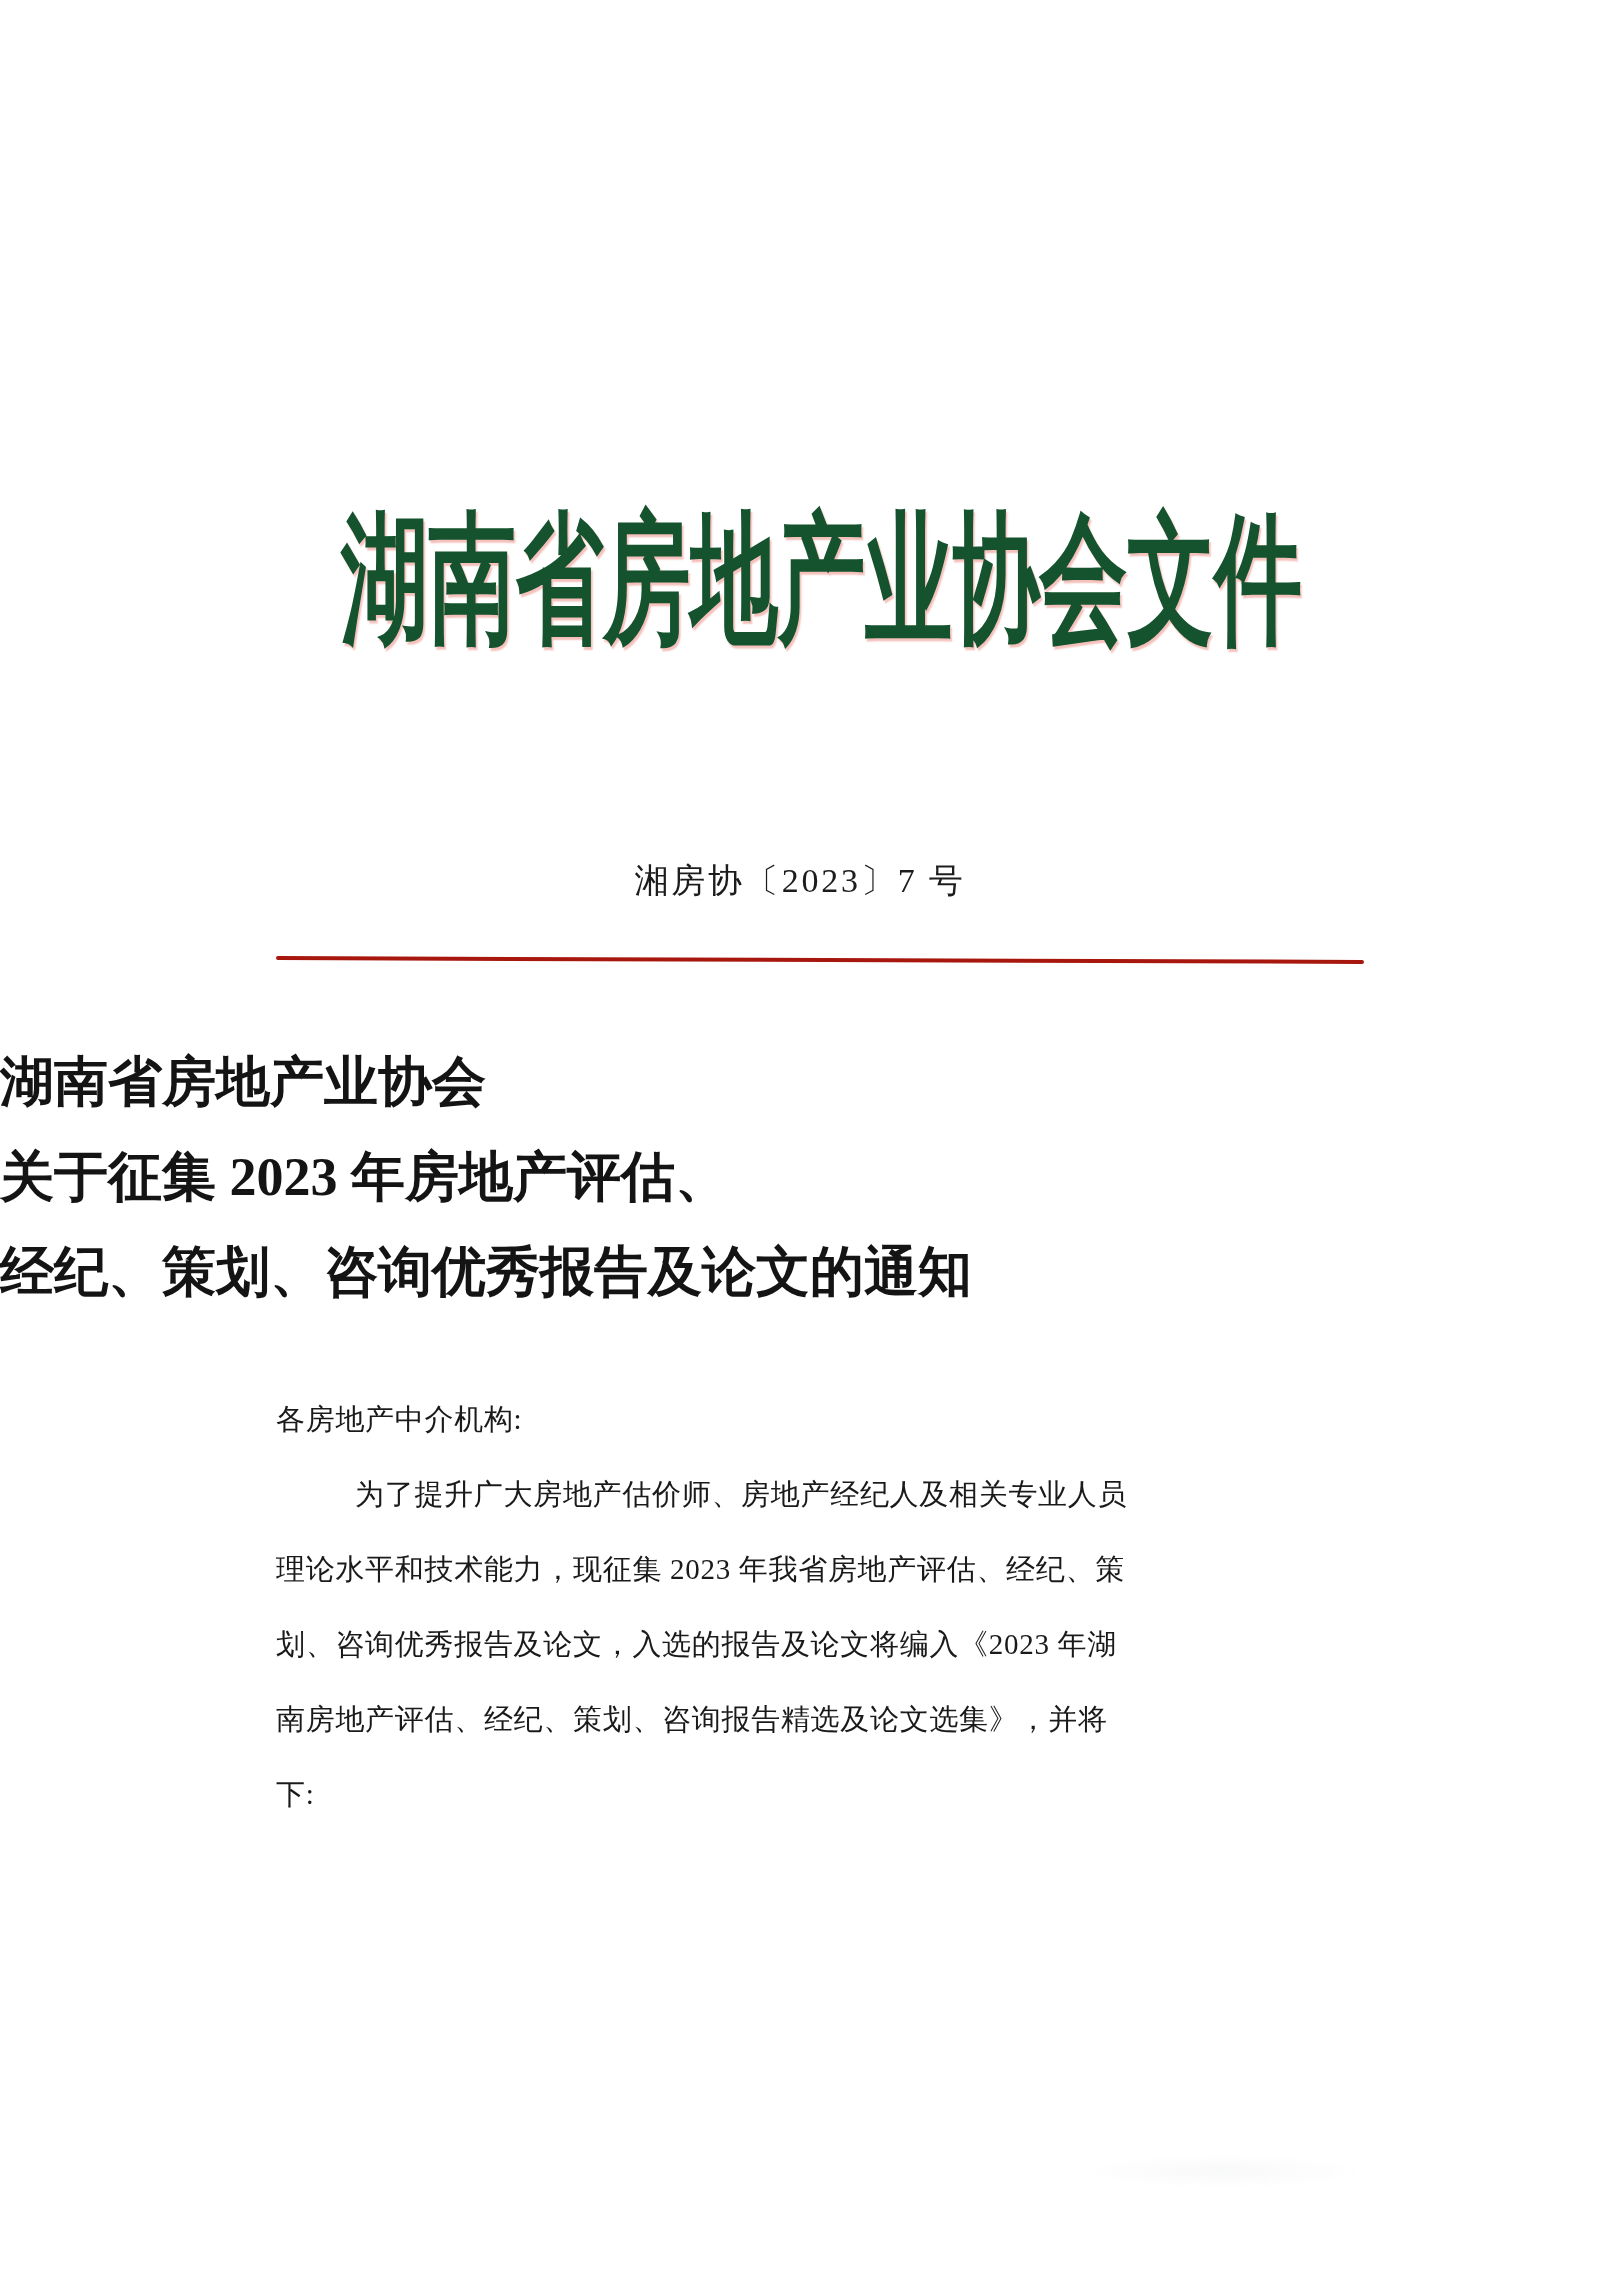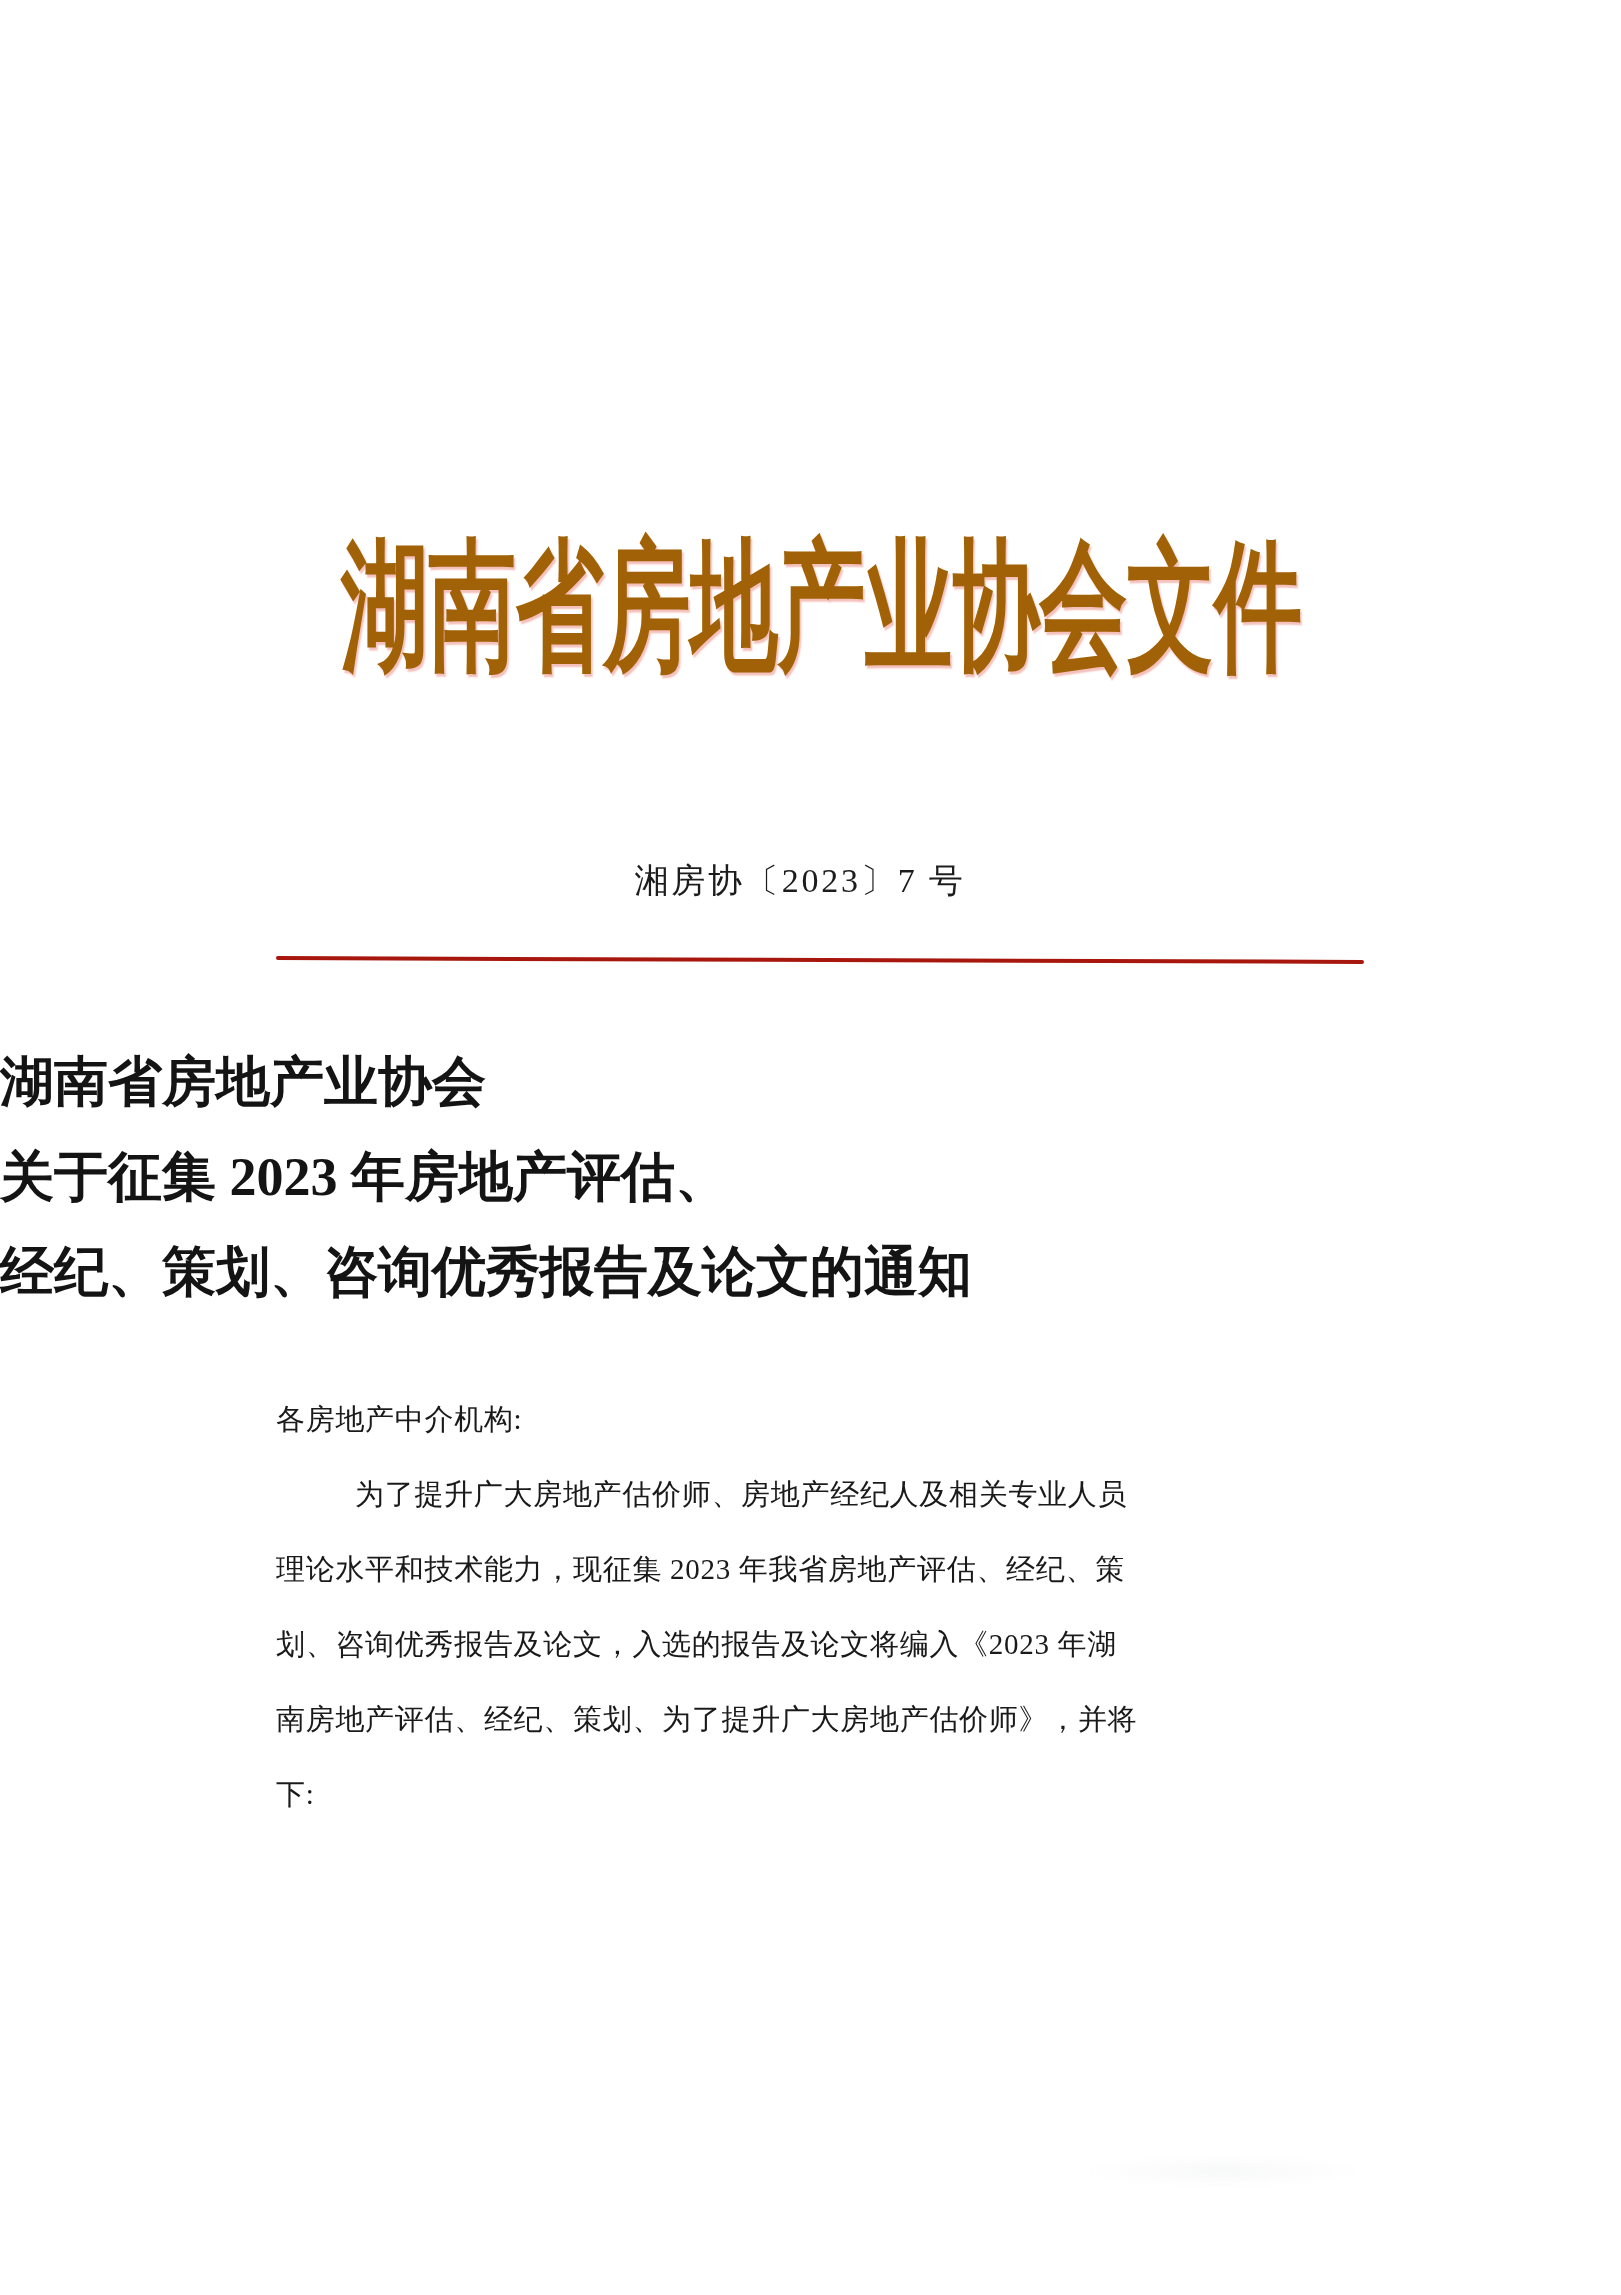--- a/index.html
+++ b/index.html
@@ -13,28 +13,28 @@
     height: 2295px;
     background: #ffffff;
     overflow: hidden;
     font-family: "Liberation Serif", "DejaVu Serif", serif;
     color: #1b1b1b;
   }
 
   
   .letterhead {
     position: absolute;
-    top: 533px;
+    top: 506px;
     left: 0;
     width: 100%;
     text-align: center;
     font-size: 142px;
     font-weight: bold;
     line-height: 1.05;
-    color: #a16207;
+    color: #14532d;
     white-space: nowrap;
   }
   .letterhead-text {
     display: inline-block;
     transform: translateX(10.4px) scaleX(0.615);
     transform-origin: 50% 50%;
     letter-spacing: 0px;
     text-shadow: 2.8px 2.8px 2.1px rgba(220, 30, 10, 0.28);
   }
 
@@ -123,20 +123,20 @@
     <div class="doc-title-line">湖南省房地产业协会</div>
     <div class="doc-title-line">关于征集 2023 年房地产评估、</div>
     <div class="doc-title-line">经纪、策划、咨询优秀报告及论文的通知</div>
   </div>
 
   <div class="body-text">
     <div class="body-line">各房地产中介机构:</div>
     <div class="body-line indent">为了提升广大房地产估价师、房地产经纪人及相关专业人员</div>
     <div class="body-line">理论水平和技术能力，现征集 2023 年我省房地产评估、经纪、策</div>
     <div class="body-line">划、咨询优秀报告及论文，入选的报告及论文将编入《2023 年湖</div>
-    <div class="body-line">南房地产评估、经纪、策划、为了提升广大房地产估价师》，并将</div>
+    <div class="body-line">南房地产评估、经纪、策划、咨询报告精选及论文选集》，并将</div>
     <div class="body-line">下:</div>
   </div>
 
   <div class="scan-smudge"></div>
 
 </div>
 
 
 </body></html>

